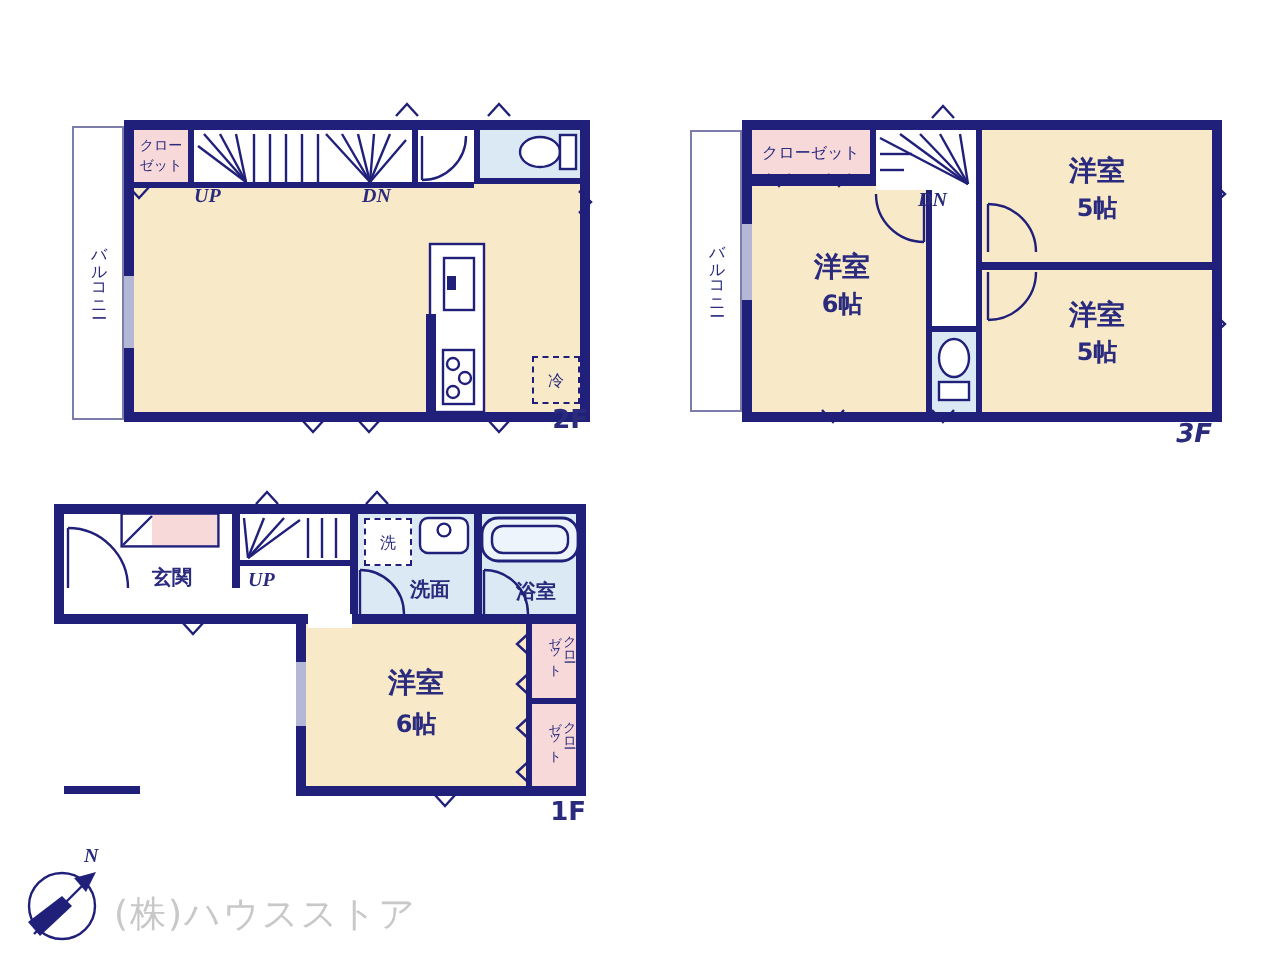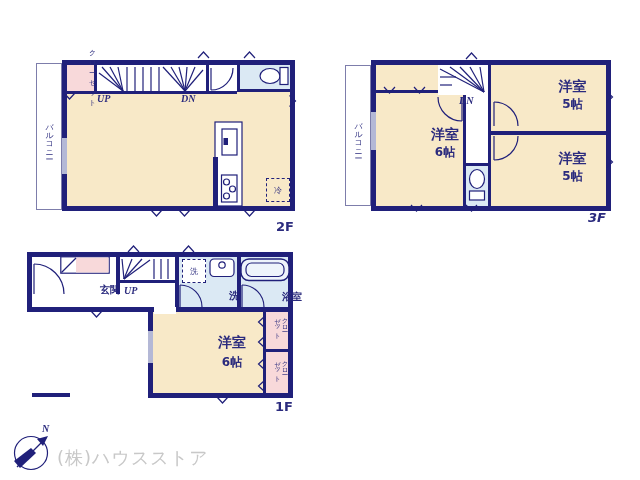--- a/index.html
+++ b/index.html
@@ -1,19 +1,19 @@
 <!DOCTYPE html>
 <html style="--wall: #20207a; --room: #f8e9c8; --closet: #f8d9da; --wet: #dbe9f4; --window: #b4b8d6; --text: #2b2b7e; --balcony_line: #7d7dab; --company: #c8c8c8;"><head>
 <meta charset="utf-8">
 <style>
   html,body{margin:0;padding:0;background:#fff;}
   #stage{position:relative;width:640px;height:480px;background:#fff;overflow:hidden;
          font-family:"DejaVu Sans","Liberation Sans",sans-serif;}
   .t{position:absolute;color:var(--text);line-height:1.15;}
-  .c{text-align:center;padding-left:24px;}
+  .c{text-align:center;}
   .b{font-weight:bold;}
   .pl{white-space:pre-line;}
   .vt{writing-mode:vertical-rl;text-orientation:upright;white-space:pre-line;}
   .updn{position:absolute;font-family:"Liberation Serif","DejaVu Serif",serif;
         font-style:italic;font-weight:bold;font-size:10px;color:var(--text);}
   .wallbar{position:absolute;background:var(--wall);}
   .win{position:absolute;background:var(--window);}
   .roombox{position:absolute;box-sizing:border-box;border:5px solid var(--wall);}
   .part{position:absolute;box-sizing:border-box;}
   .flexc{display:flex;align-items:center;justify-content:center;}
@@ -74,21 +74,21 @@
     <rect class="f" x="10.5" y="17" width="4.5" height="7"></rect>
     <rect class="s" x="8.5" y="54" width="15.5" height="27"></rect>
     <circle class="s" cx="13.5" cy="61" r="3"></circle>
       <circle class="s" cx="19.5" cy="68" r="3"></circle>
       <circle class="s" cx="13.5" cy="75" r="3"></circle>
     <rect class="f" x="0" y="36" width="5" height="50"></rect>
   </svg>
   <div class="dash flexc" style="left:266px;top:178px;width:24px;height:24px;font-size:8px;color:var(--text);">
       <span>冷</span>
     </div>
-  <div class="t b" style="left:258px;top:220px;width:36px;text-align:right;font-size:13px;">2F</div>
+  <div class="t b" style="left:258px;top:204px;width:36px;text-align:right;font-size:13px;">2F</div>
   <div class="win" style="left:62px;top:138px;width:5px;height:36px;"></div>
 
   <svg class="chev" style="left:197px;top:51px;">
       <polyline class="s" points="1,7 6.5,1 12,7"></polyline>
     </svg>
   <svg class="chev" style="left:243px;top:51px;">
       <polyline class="s" points="1,7 6.5,1 12,7"></polyline>
     </svg>
   <svg class="chev" style="left:286px;top:97px;transform:rotate(90deg);">
       <polyline class="s" points="1,7 6.5,1 12,7"></polyline>
@@ -103,20 +103,23 @@
       <polyline class="s" points="1,7 6.5,1 12,7"></polyline>
     </svg>
   <svg class="chev" style="left:63px;top:92px;transform:rotate(180deg);">
       <polyline class="s" points="1,7 6.5,1 12,7"></polyline>
     </svg>
 
   <div class="balc flexc" style="left:345px;top:65px;width:26px;height:141px;">
     <div class="t vt" style="position:static;font-size:8px;">バルコニー</div>
   </div>
   <div class="roombox" style="left:371px;top:60px;width:240px;height:151px;background:var(--room);"></div>
+  <div class="part flexc" style="left:376px;top:65px;width:62px;height:25px;background:var(--closet);border-right:3px solid var(--wall);border-bottom:3px solid var(--wall);font-size:8px;color:var(--text);">
+      <span>クローゼット</span>
+    </div>
   <div class="part" style="left:376px;top:90px;width:90px;height:116px;background:var(--room);border-top:3px solid var(--wall);border-right:3px solid var(--wall);"></div>
   <div class="part" style="left:438px;top:65px;width:50px;height:30px;background:#fff;">
     <svg width="50" height="30" style="left:0;top:0;">
       <line class="s" x1="46" y1="27" x2="2" y2="4"></line>
         <line class="s" x1="46" y1="27" x2="12" y2="2"></line>
       <line class="s" x1="46" y1="27" x2="22" y2="2"></line>
         <line class="s" x1="46" y1="27" x2="32" y2="2"></line>
       <line class="s" x1="46" y1="27" x2="42" y2="2"></line>
       <line class="s" x1="2" y1="12" x2="18" y2="12"></line>
         <line class="s" x1="2" y1="20" x2="14" y2="20"></line>

